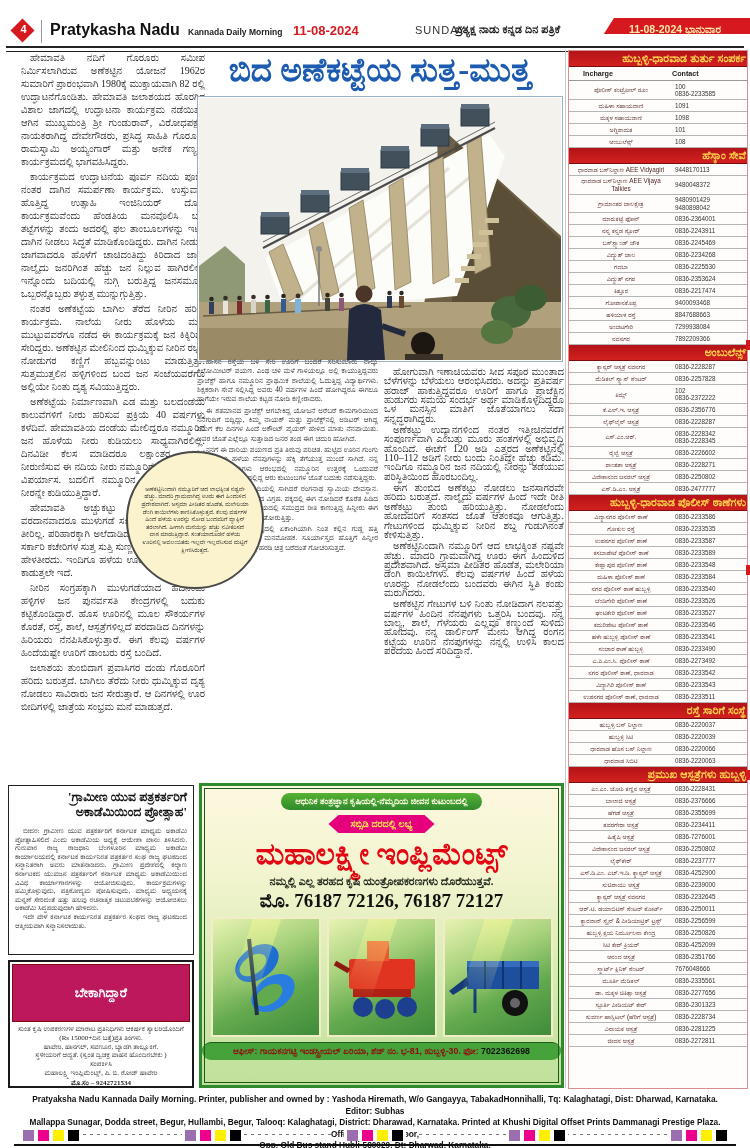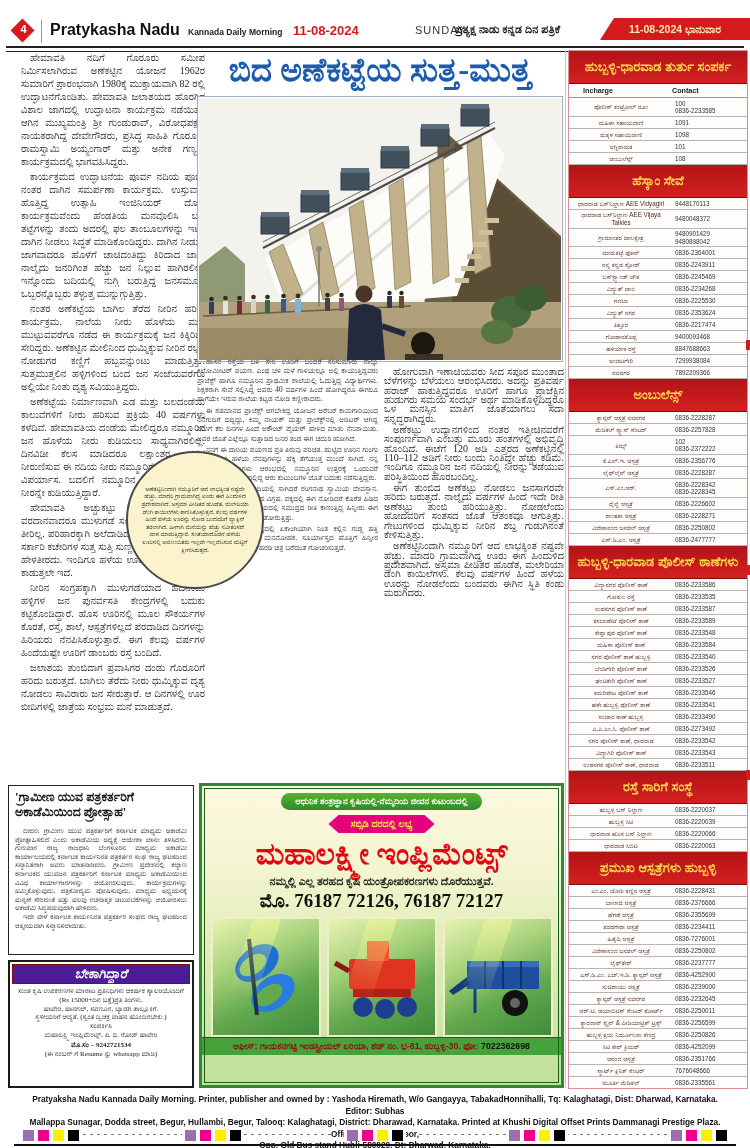--- a/index.html
+++ b/index.html
@@ -9,21 +9,21 @@
   .masthead{position:absolute;left:0;top:20px;width:750px;height:27px;}
   .diamond{position:absolute;left:14px;top:2px;width:17px;height:17px;background:#d6181f;transform:rotate(45deg);}
   .diamond span{position:absolute;left:0;top:1px;width:17px;text-align:center;transform:rotate(-45deg);
         color:#fff;font:bold 11px "Liberation Sans",sans-serif;}
   .mh-vr{position:absolute;left:41px;top:0;width:1px;height:23px;background:#999;}
   .mh-title{position:absolute;left:50px;top:1px;font:bold 16px "Liberation Sans",sans-serif;color:#111;}
   .mh-sub{position:absolute;left:188px;top:7px;font:bold 8.5px "Liberation Sans",sans-serif;color:#222;text-align:center;}
   .mh-date{position:absolute;left:293px;top:3px;font:bold 13px "Liberation Sans",sans-serif;color:#d6181f;}
   .mh-day{position:absolute;left:383px;top:4px;font:11px "Liberation Sans",sans-serif;color:#333;letter-spacing:1px;margin-left:32px;}
   .mh-tag{position:absolute;left:455px;top:3px;font:bold 11px "Liberation Sans",sans-serif;color:#1a1a1a;}
-  .mh-ribbon{position:absolute;left:600px;top:-2px;width:150px;height:29px;background:#d6181f;
+  .mh-ribbon{position:absolute;left:600px;top:-2px;width:150px;height:16px;background:#d6181f;
         clip-path:polygon(14px 0,150px 0,150px 22px,0 22px);
         color:#ffe9a8;font:bold 10.5px "Liberation Sans",sans-serif;text-align:center;line-height:22px;}
   .head-rule{position:absolute;left:6px;top:46px;width:738px;height:3px;border-top:2px solid #222;border-bottom:1px solid #222;}
   
   .bodytext p{margin:0 0 2px 0;text-indent:9px;text-align:justify;}
   .col-left{position:absolute;left:21px;top:51px;width:184px;height:730px;overflow:hidden;
         font-size:10px;line-height:13px;color:#1d1d1d;}
   .headline{position:absolute;left:196px;top:52px;width:368px;height:42px;text-align:center;
         font-weight:bold;font-size:33px;color:#1d5bb0;font-family:"Liberation Serif",serif;}
   .photo-frame{position:absolute;left:197px;top:96px;width:366px;height:266px;border:1px solid #9ab0c4;
@@ -33,38 +33,38 @@
   .col-right{position:absolute;left:384px;top:367px;width:180px;height:412px;overflow:hidden;
         font-size:10px;line-height:9.35px;color:#1d1d1d;}
   .circle-callout{position:absolute;left:126px;top:451px;width:138px;height:138px;border-radius:50%;
         background:#fbf3cd;border:2px solid #4a4a4a;z-index:5;box-sizing:border-box;
         display:flex;align-items:center;justify-content:center;padding:10px 13px;
         font-size:6.1px;line-height:7.6px;text-align:center;color:#222;overflow:hidden;}
   .vrule-side{position:absolute;left:565px;top:50px;width:1px;height:1038px;background:#c9c9c9;}
   
   .sidebar{position:absolute;left:568px;top:50px;width:178px;height:1037px;overflow:hidden;
         border:1px solid #d89090;background:#fffdfb;font-family:"Liberation Sans",sans-serif;}
-  .sec-head{background:linear-gradient(#b31318,#d3201f);color:#ffd84d;font-weight:bold;font-size:13px;
-        text-align:center;padding:8px 1px;border-bottom:1px solid #7c0d10;}
+  .sec-head{background:linear-gradient(#b31318,#d3201f);color:#ffd84d;font-weight:bold;font-size:11px;
+        text-align:right;padding:1px 1px;border-bottom:1px solid #7c0d10;}
   .col-row{display:flex;border-bottom:1px solid #9a9a9a;font-weight:bold;font-size:7.2px;color:#222;}
   .col-row span{padding:2px 3px;}
   .col-row .c1{flex:1;padding-left:14px;}
   .col-row .c2{width:72px;}
   .s-row{display:flex;align-items:center;border-bottom:0.5px solid #b5b5b5;min-height:11px;}
   .s-row .n{flex:1;text-align:center;font-size:6.3px;line-height:7.4px;color:#4a1f1f;padding:1.5px 2px;}
   .s-row .p{width:72px;font-size:6.3px;line-height:7.4px;color:#333;white-space:pre-line;padding:1.5px 0 1.5px 2px;}
   
   .brief-box{position:absolute;left:8px;top:785px;width:186px;height:170px;border:1.5px solid #222;
         box-sizing:border-box;padding:4px 6px;overflow:hidden;}
-  .brief-title{font-weight:bold;font-size:12.5px;line-height:15px;text-align:left;color:#111;margin-bottom:7px;}
+  .brief-title{font-weight:bold;font-size:12.5px;line-height:15px;text-align:right;color:#111;margin-bottom:7px;}
   .brief-box p{margin:0;text-indent:8px;text-align:justify;font-size:6.9px;line-height:8.6px;color:#222;}
   .wanted-box{position:absolute;left:8px;top:960px;width:186px;height:128px;border:2px solid #1a1a1a;
         box-sizing:border-box;background:#fff;overflow:hidden;}
-  .wanted-head{background:#4c1d95;color:#fff;font-weight:bold;font-size:13px;text-align:center;
-        padding:1px 0;margin:2px;border:1px solid #7c0d10;font-style:italic;}
+  .wanted-head{background:#be185d;color:#fff;font-weight:bold;font-size:13px;text-align:center;
+        padding:20px 0;margin:2px;border:1px solid #7c0d10;}
   .wanted-body{padding:1px 6px;}
   .wanted-body div{font-size:7px;line-height:8.8px;text-align:center;color:#222;}
   .wanted-phone{font:bold 16px "Liberation Serif",serif;color:#d6181f;text-align:center;margin-top:1px;}
   .wanted-note{font-size:6.8px;text-align:center;color:#222;}
   
   .green-ad{position:absolute;left:199px;top:783px;width:365px;height:305px;box-sizing:border-box;
         border:3px solid #2f8a2d;outline:1px solid #1c5c1b;outline-offset:-6px;
         background:linear-gradient(#fdf8e0 0%,#f2f4cf 30%,#d9ecb4 60%,#bfe09a 100%);overflow:hidden;text-align:center;}
   .ga-banner{display:inline-block;margin-top:7px;background:linear-gradient(#57b232,#2f8a2d);color:#fffbe6;
         font:bold 8.5px "Liberation Sans",sans-serif;padding:3px 14px;border-radius:10px;}
@@ -73,22 +73,22 @@
         clip-path:polygon(0 50%,10px 0,calc(100% - 10px) 0,100% 50%,calc(100% - 10px) 100%,10px 100%);}
   .ga-title{font:bold 30px "Liberation Serif",serif;color:#e30613;margin-top:4px;line-height:34px;}
   .ga-sub{font:bold 11px "Liberation Serif",serif;color:#20261a;margin-top:4px;}
   .ga-phones{font:bold 19px "Liberation Serif",serif;color:#111;margin-top:2px;}
   .ga-photos{display:flex;justify-content:center;gap:6px;margin-top:5px;}
   .equip{width:110px;height:120px;border:2px solid #f3ecc8;box-sizing:border-box;position:relative;overflow:hidden;
         background:linear-gradient(155deg,#e8f3b2 0%,#a8d27c 35%,#63a94e 65%,#3f8c3a 100%);}
   .equip:after{content:"";position:absolute;left:30%;top:-20%;width:25%;height:90%;
         background:linear-gradient(rgba(255,255,150,.55),rgba(255,255,150,0));transform:rotate(18deg);}
   .equip svg{position:absolute;left:0;top:0;}
-  .ga-footer{background:#46a33c;border-top:1px solid #1c5c1b;
-        font:bold 8.8px "Liberation Sans",sans-serif;color:#8f0d0d;padding:3px 4px;}
+  .ga-footer{margin-top:5px;background:#46a33c;border-top:1px solid #1c5c1b;
+        font:bold 8.8px "Liberation Sans",sans-serif;color:#8f0d0d;padding:3px 4px;border-radius:9px;}
   .ga-footer b{color:#111;}
   
   .footer{position:absolute;left:20px;top:1094px;width:710px;text-align:center;
         font:bold 8.3px "Liberation Sans",sans-serif;line-height:11.5px;color:#111;}
   .regmarks{position:absolute;left:20px;top:1128px;width:710px;height:14px;
         background:repeating-linear-gradient(90deg,#777 0 3px,transparent 3px 7px) 0 6px/100% 1px no-repeat;
         display:flex;justify-content:space-between;align-items:center;}
   .reggroup{display:flex;gap:4px;background:#fff;padding:0 3px;}
   .reggroup i{display:block;width:11px;height:11px;}
   .trimline{position:absolute;left:14px;top:1144px;width:722px;height:2px;background:#111;}
@@ -229,20 +229,21 @@
       <p>ಈ ಶತಮಾನದ ಪ್ರಾಜೆಕ್ಟ್ ಆಗಬೇಕಿದ್ದ ಯೋಜನೆ ಅರೆಬರೆ ಕಾಮಗಾರಿಯಿಂದ ನನೆಗುದಿಗೆ ಬಿದ್ದಿದ್ದು, ಕಿಮ್ಮ ನಾಯಕ್ ಮತ್ತು ಪ್ರಾಜೆಕ್ಟ್‌ನಲ್ಲಿ ಅಡಿಟರ್ ಆಗಿದ್ದ ನಮಗೆ ಕೆಲ ದಿನಗಳ ಹಿಂದೆ ಅಕೌಂಟ್ ಪೈಯರ್ ಹೇಳಿದ ಮಾತು ನೆನಪಾಯಿತು. ಅವರ ಜೊತೆ ಎಲ್ಲೆಲ್ಲೂ ಸುತ್ತಾಡಿದ ಜನರ ತಂಡ ಈಗ ಚದುರಿ ಹೋಗಿದೆ.</p>
       <p>ನನಗೆ ಈ ದಾರಿಯ ಪಯಣದ ಪ್ರತಿ ತಿರುವು ಪರಿಚಿತ. ಹುಟ್ಟಿದ ಊರಿನ ಗುಂಗು ಬಿಡದ ನಾನು ಹಳೆಯ ನೆನಪುಗಳನ್ನು ಹೆಕ್ಕಿ ತೆಗೆಯುತ್ತ ಮುಂದೆ ಸಾಗಿದೆ. ನನ್ನ ಹಳೆಯ ಸಹಪಾಠಿಗಳು ಆರಂಭದಲ್ಲಿ ನಮ್ಮೂರಿನ ಉತ್ತರಕ್ಕೆ ಒಂದುವರೆ ಕಿಲೋಮೀಟರ್ ದೂರದಲ್ಲಿದ್ದ ಆರು ಕುಟುಂಬಗಳ ಜೊತೆ ಬದುಕು ನಡೆಸುತ್ತಿದ್ದರು.</p>
       <p>ಮುಂದೆ ಗ್ರಾಮದ ಹಾದಿಯಲ್ಲಿ ಸಾಗಿದರೆ ರಂಗನಾಥ ಸ್ವಾಮಿಯ ದೇವಸ್ಥಾನ. ಒಂದೇ ಕಲ್ಲಿನ ಹಿಂದಿನ ಕಾಲದ ವಿಗ್ರಹ. ಪಕ್ಕದಲ್ಲಿ ಈಗ ನೋಡಿದರೆ ಕೊರೆತ ಹಿಡಿದ ಗೋಡೆಗಳು. ಮಳೆಯ ಸಮಯದಲ್ಲಿ ಸಮುದ್ರದ ರೀತಿ ಕಾಣುತ್ತಿದ್ದ ಹಿನ್ನೀರು ಈಗ ಬಾಡಿದ ಬತ್ತಿದ ಮಡುವಿನಂತೆ ತೋರುತ್ತಿತ್ತು.</p>
       <p>ಮುಂದೆ ಡ್ಯಾಮ್‌ನ ಪಕ್ಕದಲ್ಲಿ ಏಕಾಂಗಿಯಾಗಿ ನಿಂತ ಕಲ್ಲಿನ ಗುಡ್ಡ ಹತ್ತಿ ನೋಡಿದರೆ ಕಾಣುವ ದೃಶ್ಯ ಮನಮೋಹಕ. ಸೂರ್ಯಾಸ್ತದ ಹೊತ್ತಿಗೆ ಹಿನ್ನೀರ ಅಲೆಗಳ ಮೇಲೆ ಹೊಂಬಣ್ಣ ಹರಡಿ ಚಿತ್ರ ಬರೆದಂತೆ ಗೋಚರಿಸುತ್ತದೆ.</p>
   </div>
   <div class="col-right bodytext">
     <p>ಹೋಗುವಾಗಿ ಇಣಾಚಿಯವರು ಸೀದ ಸಪೂರ ಮುಂತಾದ ಬೆಳೆಗಳನ್ನು ಬೆಳೆಯಲು ಆರಂಭಿಸಿದರು. ಅದನ್ನು ಪ್ರತಿವರ್ಷ ಹರಾಜ್ ಹಾಕುತ್ತಿದ್ದವರೂ ಊರಿಗೆ ಹಾಗೂ ಪ್ರಾಜೆಕ್ಟಿನ ಹುಡುಗರು ಸಮಯ ಸಂದರ್ಭ ಅರ್ಥ ಮಾಡಿಕೊಳ್ಳದಿದ್ದರೂ ಒಳ ಮನಸ್ಸಿನ ಮಾತಿಗೆ ಜೊತೆಯಾಗಲು ಸದಾ ಸನ್ನದ್ಧರಾಗಿದ್ದರು.</p>
       <p>ಅಣೆಕಟ್ಟು ಉದ್ಯಾನಗಳಿಂದ ನಂತರ ಇತ್ತೀಚಿನವರೆಗೆ ಸಂಪೂರ್ಣವಾಗಿ ಎಂಬತ್ತು ಮೂರು ಹಂತಗಳಲ್ಲಿ ಅಭಿವೃದ್ಧಿ ಹೊಂದಿದೆ. ಈಚೆಗೆ 120 ಅಡಿ ಎತ್ತರದ ಅಣೆಕಟ್ಟಿನಲ್ಲಿ 110–112 ಅಡಿಗೆ ನೀರು ಬಂದು ನಿಂತಿದ್ದೇ ಹೆಚ್ಚು ಕಡಿಮೆ. ಇಂದಿಗೂ ನಮ್ಮೂರಿನ ಜನ ನದಿಯಲ್ಲಿ ನೀರನ್ನು ತಡೆಯುವ ಪರಿಸ್ಥಿತಿಯಿಂದ ಹೊರಬಂದಿಲ್ಲ.</p>
       <p>ಈಗ ತುಂಬಿದ ಅಣೆಕಟ್ಟು ನೋಡಲು ಜನಸಾಗರವೇ ಹರಿದು ಬರುತ್ತದೆ. ನಾಲ್ಕೈದು ವರ್ಷಗಳ ಹಿಂದೆ ಇದೇ ರೀತಿ ಅಣೆಕಟ್ಟು ತುಂಬಿ ಹರಿಯುತ್ತಿತ್ತು. ನೋಡಲೆಂದು ಹೋದವರಿಗೆ ಸಂತಸದ ಜೊತೆ ಆತಂಕವೂ ಆಗುತ್ತಿತ್ತು. ಗೇಟುಗಳಿಂದ ಧುಮ್ಮಿಕ್ಕುವ ನೀರಿನ ಶಬ್ದ ಗುಡುಗಿನಂತೆ ಕೇಳಿಸುತ್ತಿತ್ತು.</p>
       <p>ಅಣೆಕಟ್ಟಿನಿಂದಾಗಿ ನಮ್ಮೂರಿಗೆ ಆದ ಲಾಭಕ್ಕಿಂತ ನಷ್ಟವೇ ಹೆಚ್ಚು. ಮಾದರಿ ಗ್ರಾಮವಾಗಿದ್ದ ಊರು ಈಗ ಹಿಂದುಳಿದ ಪ್ರದೇಶವಾಗಿದೆ. ಅಸ್ತಮಾ ಪೀಡಿತರ ಹೊಡೆತ, ಮಲೇರಿಯಾ ಡೆಂಗಿ ಕಾಯಿಲೆಗಳು. ಕೆಲವು ವರ್ಷಗಳ ಹಿಂದೆ ಹಳೆಯ ಊರನ್ನು ನೋಡಲೆಂದು ಬಂದವರು ಈಗಿನ ಸ್ಥಿತಿ ಕಂಡು ಮರುಗಿದರು.</p>
+      <p>ಅಣೆಕಟ್ಟಿನ ಗೇಟುಗಳ ಬಳಿ ನಿಂತು ನೋಡಿದಾಗ ನಲವತ್ತು ವರ್ಷಗಳ ಹಿಂದಿನ ನೆನಪುಗಳು ಒತ್ತರಿಸಿ ಬಂದವು. ನನ್ನ ಬಾಲ್ಯ, ಶಾಲೆ, ಗೆಳೆಯರು ಎಲ್ಲವೂ ಕಣ್ಮುಂದೆ ಸುಳಿದು ಹೋದವು. ನನ್ನ ಡಾರ್ಲಿಂಗ್ ಮೇನು ಆಗಿದ್ದ ರಂಗನ ಕಟ್ಟೆಯ ಊರಿನ ನೆನಪುಗಳನ್ನು ನನ್ನಲ್ಲಿ ಉಳಿಸಿ ಕಾಲದ ಪರದೆಯ ಹಿಂದೆ ಸರಿದಿದ್ದಾನೆ.</p>
   </div>
 
   <div class="circle-callout">
     <span>ಅಣೆಕಟ್ಟಿನಿಂದಾಗಿ ನಮ್ಮೂರಿಗೆ ಆದ ಲಾಭಕ್ಕಿಂತ ನಷ್ಟವೇ ಹೆಚ್ಚು. ಮಾದರಿ ಗ್ರಾಮವಾಗಿದ್ದ ಊರು ಈಗ ಹಿಂದುಳಿದ ಪ್ರದೇಶವಾಗಿದೆ. ಅಸ್ತಮಾ ಪೀಡಿತರ ಹೊಡೆತ, ಮಲೇರಿಯಾ ಡೆಂಗಿ ಕಾಯಿಲೆಗಳು ಕಾಣಿಸಿಕೊಳ್ಳುತ್ತವೆ. ಕೆಲವು ವರ್ಷಗಳ ಹಿಂದೆ ಹಳೆಯ ಊರನ್ನು ನೋಡ ಬಂದವರಿಗೆ ವ್ಯಾಕ್ಸಿನ್ ತರಲಾಗಿದೆ. ಹೀಗಾಗಿ ಮನೆಯನ್ನು ಹೆಚ್ಚು ನವೀಕರಿಸದೆ ವಾಸ ಮಾಡುತ್ತಿದ್ದಾರೆ. ಸಂತೆಯಾದೊಡನೆ ಹಳೆಯ ಊರಿನಲ್ಲಿ ಅವಲಂಬಿತರು ಇಲ್ಲವೇ ಇಲ್ಲವೆನಿಸುವ ಮಟ್ಟಿಗೆ ಕ್ಷೀಣಿಸಿರುತ್ತದೆ.</span>
   </div>
 
   <div class="vrule-side"></div>
 
   <div class="sidebar">
     <div class="sec-head">ಹುಬ್ಬಳ್ಳಿ-ಧಾರವಾಡ ತುರ್ತು ಸಂಪರ್ಕ</div>

